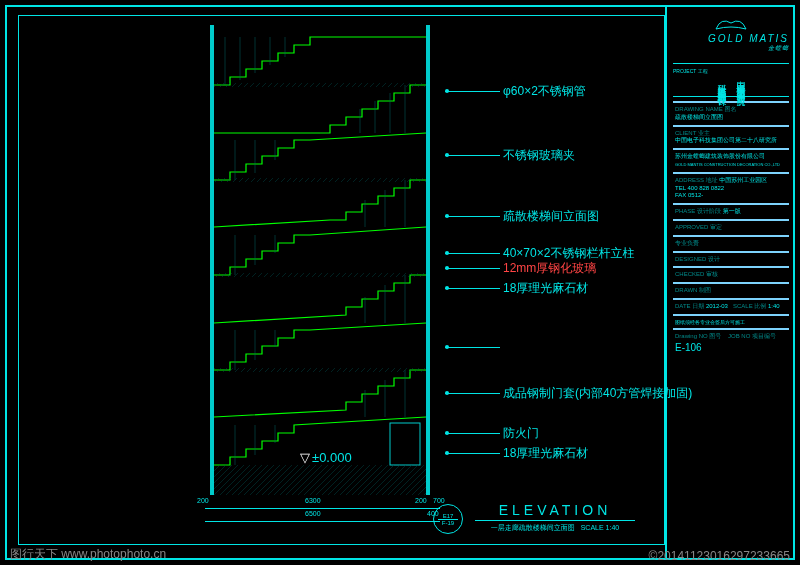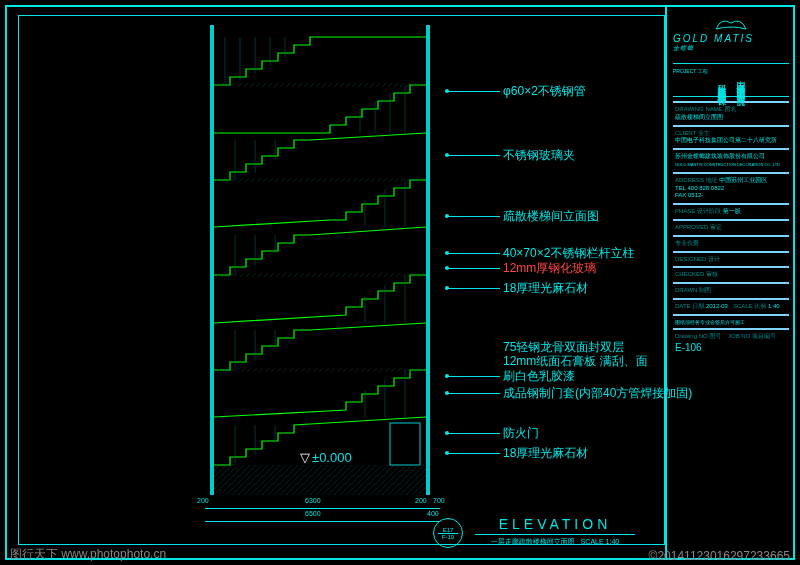--- a/index.html
+++ b/index.html
@@ -1,34 +1,34 @@
 <!DOCTYPE html>
 <html><head>
 <meta charset="utf-8">
 <style>
 *{margin:0;padding:0;box-sizing:border-box}
 body{background:#000;font-family:"Microsoft YaHei",sans-serif;color:#00e5e5;width:800px;height:565px;position:relative;overflow:hidden}
 .outer-frame{position:absolute;inset:5px;border:2px solid #00e5e5}
 .inner-frame{position:absolute;top:15px;left:18px;right:135px;bottom:20px;border:1px solid #00e5e5}
 .tb{position:absolute;top:5px;right:5px;bottom:5px;width:130px;border-left:2px solid #00e5e5;padding:4px 6px;font-size:7px}
-.tb-logo{text-align:left;padding:6px 0;font-size:10px;font-style:italic;letter-spacing:2px}
+.tb-logo{text-align:right;padding:6px 0;font-size:10px;font-style:italic;letter-spacing:2px}
 .tb-ch{font-size:6px;letter-spacing:1px}
 .tb-row{border-top:2px solid #7dd3fc;padding:3px 2px;font-size:6px;line-height:1.3}
 .tb-row .lbl{color:#008a8a}
 .vtxt{writing-mode:vertical-rl;display:inline-block;font-size:9px;letter-spacing:1px;margin:0 2px}
 .proj-block{border-top:1px solid #00e5e5;border-bottom:1px solid #00e5e5;padding:4px 0;text-align:center;margin:4px 0}
 .stair-area{position:absolute;top:25px;left:210px;width:220px;height:470px}
 .stair-area svg{width:100%;height:100%}
 .annot{position:absolute;font-size:12px;color:#00e5e5;white-space:nowrap}
 .annot .line{display:inline-block;width:55px;height:1px;background:#00e5e5;vertical-align:middle;margin-right:3px;position:relative}
 .annot .line:before{content:"";position:absolute;left:0;top:-2px;width:4px;height:4px;border-radius:50%;background:#00e5e5}
 .dim-block{position:absolute;bottom:35px;left:205px;width:235px;height:30px;font-size:8px}
 .dim-line{border-top:1px solid #00e5e5;position:relative;margin-top:8px}
 .dim-txt{position:absolute;top:-12px;font-size:7px}
-.elev-box{position:absolute;bottom:18px;left:475px;width:160px;text-align:center}
+.elev-box{position:absolute;bottom:32px;left:475px;width:160px;text-align:center}
 .elev-title{font-size:14px;letter-spacing:4px;padding-bottom:2px}
 .elev-sub{font-size:7px;border-top:1px solid #00e5e5;padding-top:2px}
 .elev-id{position:absolute;left:-42px;top:2px;width:30px;height:30px;border:1px solid #00e5e5;border-radius:50%;font-size:6px;display:flex;flex-direction:column;align-items:center;justify-content:center}
 .elev-id div:first-child{border-bottom:1px solid #00e5e5;width:70%;text-align:center}
 .lvl-mark{position:absolute;font-size:13px;color:#00e5e5}
 .lvl-mark:before{content:"▽";color:#fff;margin-right:2px}
 .wm{position:absolute;bottom:2px;font-size:12px;color:#888}
 </style>
 </head>
 <body>
@@ -94,21 +94,21 @@
   <rect x="4" y="343" width="212" height="4" fill="url(#hatch)"></rect>
 </svg>
 </div>
 
 <div class="annot" style="top:83px;left:445px"><span class="line"></span><span>φ60×2不锈钢管</span></div>
 <div class="annot" style="top:147px;left:445px"><span class="line"></span><span>不锈钢玻璃夹</span></div>
 <div class="annot" style="top:208px;left:445px"><span class="line"></span><span>疏散楼梯间立面图</span></div>
 <div class="annot" style="top:245px;left:445px"><span class="line"></span><span>40×70×2不锈钢栏杆立柱</span></div>
 <div class="annot" style="top:260px;left:445px"><span class="line"></span><span style="color:#ff4444">12mm厚钢化玻璃</span></div>
 <div class="annot" style="top:280px;left:445px"><span class="line"></span><span>18厚理光麻石材</span></div>
-<div class="annot" style="top:340px;left:445px"><span class="line"></span><span style="white-space:normal;display:inline-block;width:150px;line-height:1.2">75轻钢龙骨双面封双层12mm纸面石膏板 满刮、面刷白色乳胶漆</span></div>
+<div class="annot" style="top:340px;left:445px"><span class="line"></span></div>
 <div class="annot" style="top:385px;left:445px"><span class="line"></span><span>成品钢制门套(内部40方管焊接加固)</span></div>
 <div class="annot" style="top:425px;left:445px"><span class="line"></span><span>防火门</span></div>
 <div class="annot" style="top:445px;left:445px"><span class="line"></span><span>18厚理光麻石材</span></div>
 
 <div class="lvl-mark" style="top:450px;left:300px"><span>±0.000</span></div>
 
 <div class="dim-block">
   <div class="dim-line">
     <span class="dim-txt" style="left:-8px">200</span>
     <span class="dim-txt" style="left:100px">6300</span>

